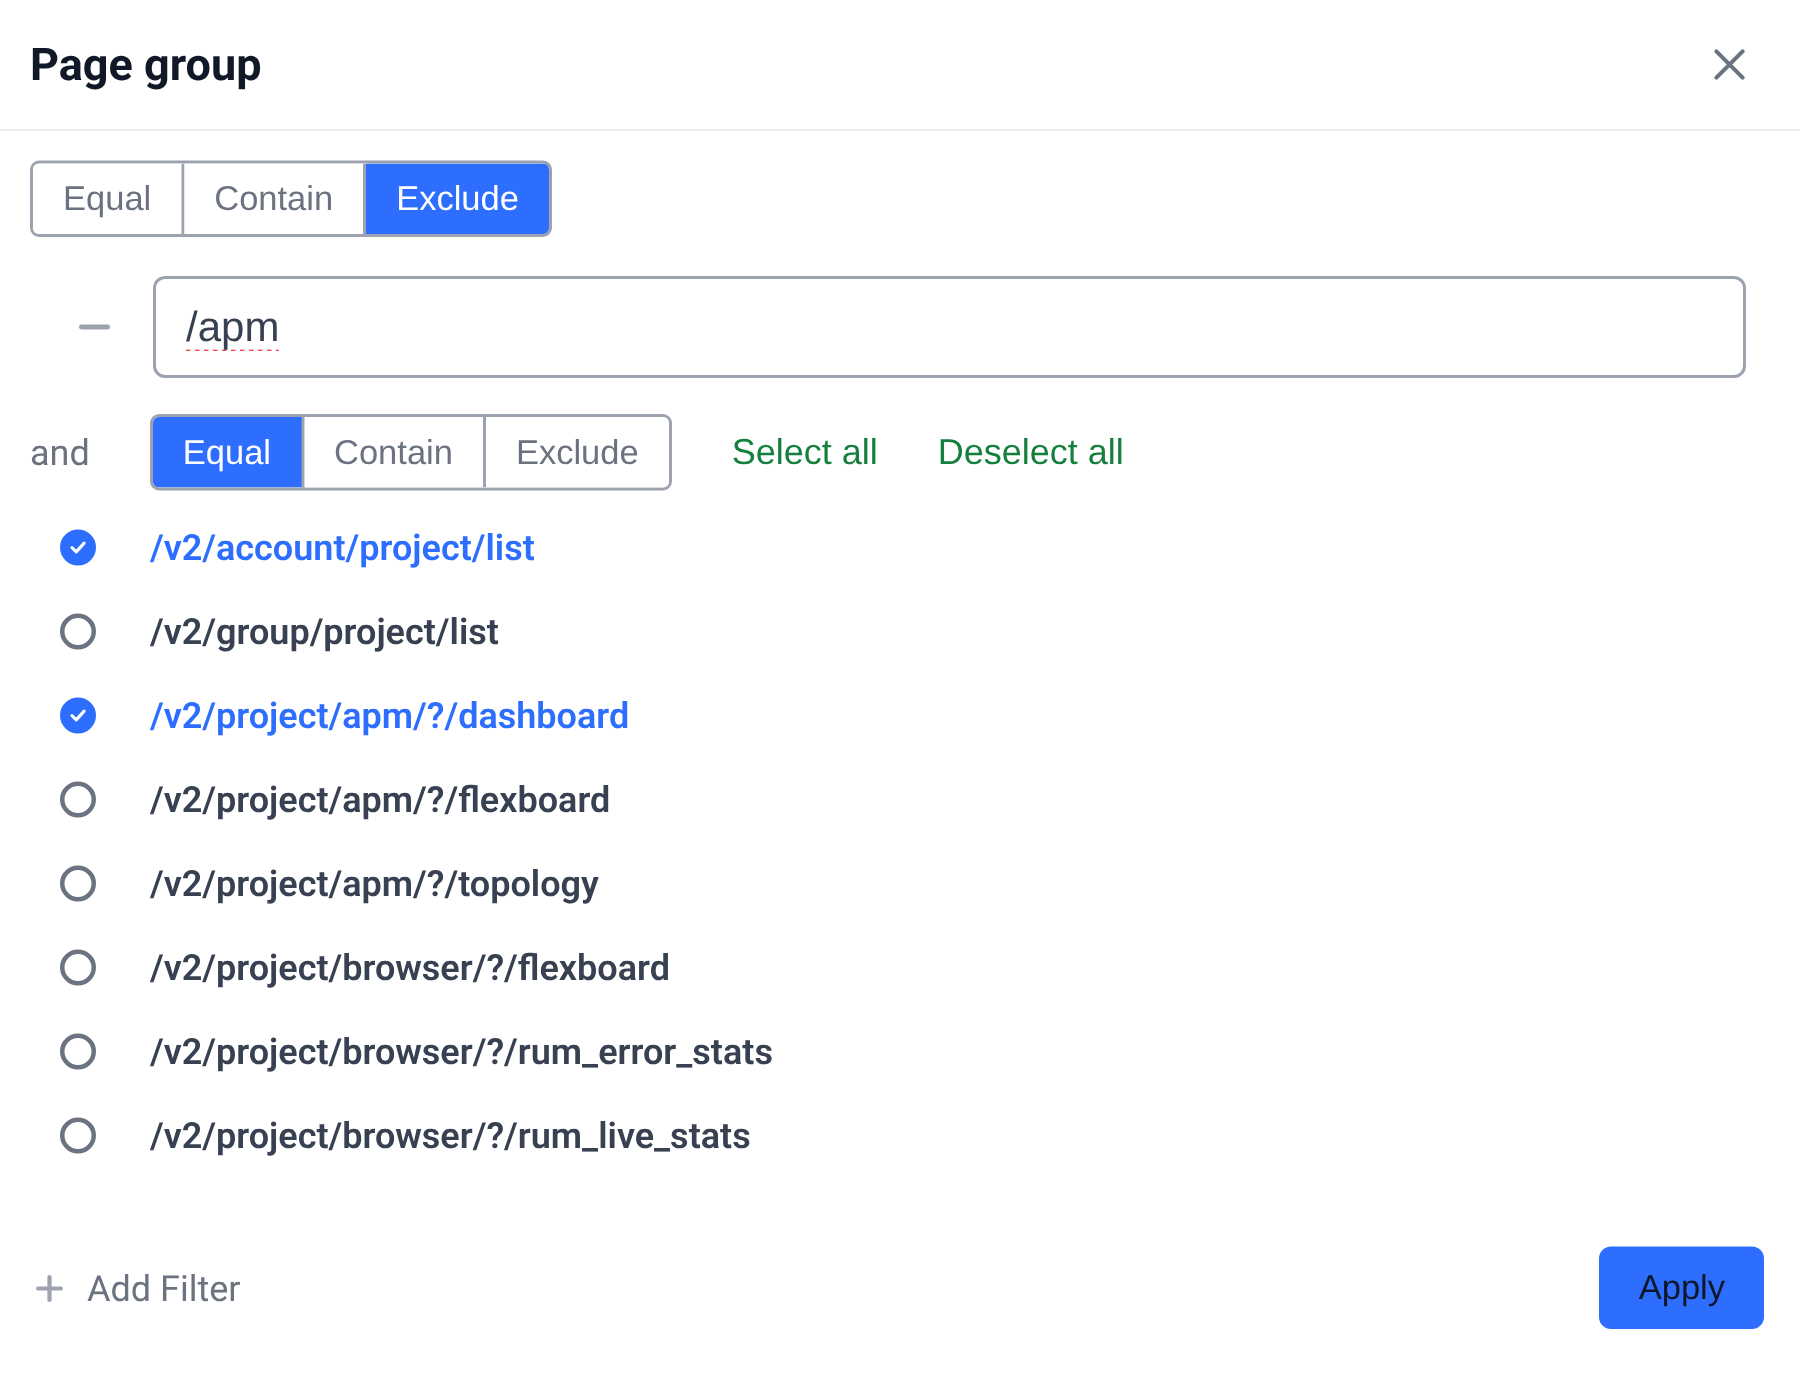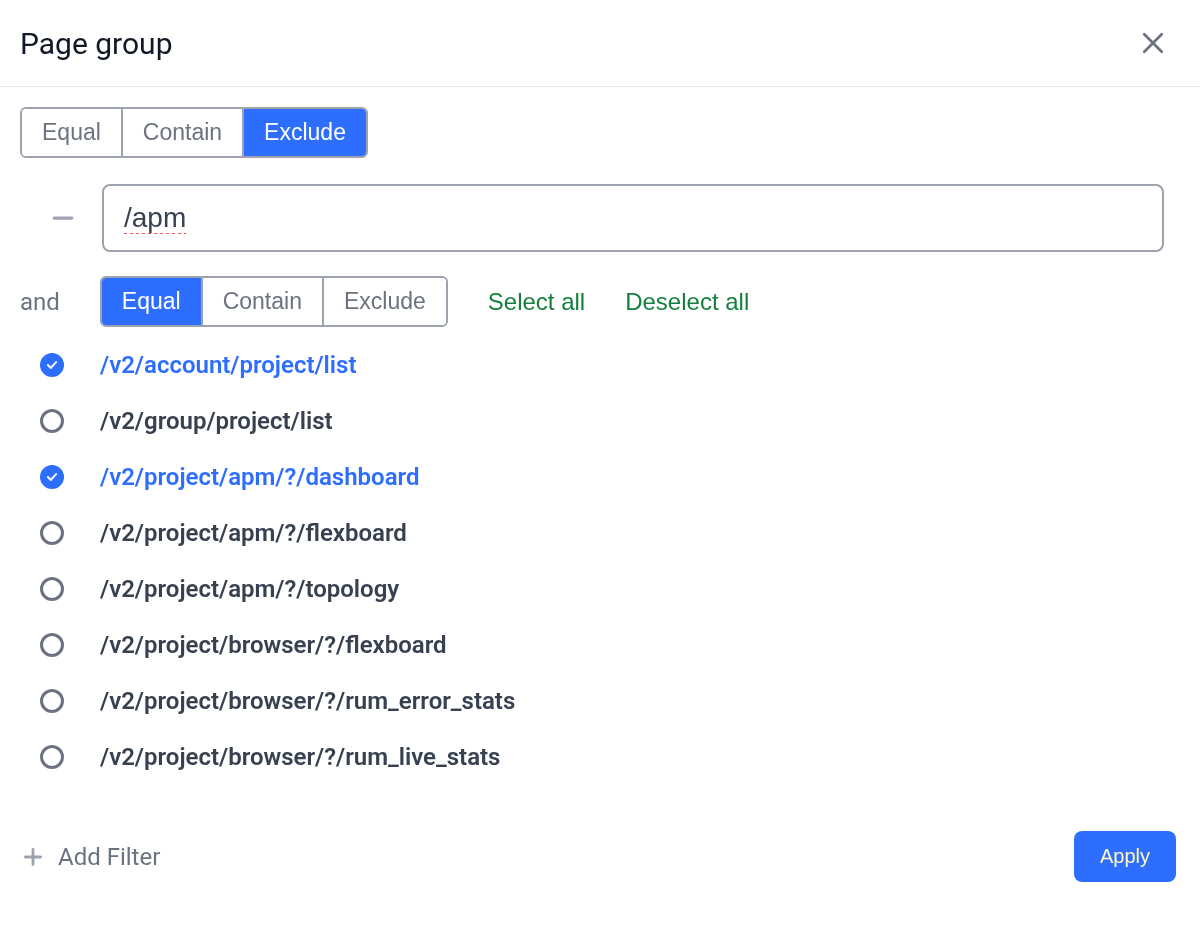--- a/index.html
+++ b/index.html
@@ -21,21 +21,21 @@
 
   .header {
     display: flex;
     align-items: center;
     justify-content: space-between;
     padding: 24px 28px 24px 20px;
     border-bottom: 1px solid #e7e7e9;
   }
   .title {
     font-size: 30px;
-    font-weight: 400;
+    font-weight: 700;
     color: #111827;
   }
   .close-btn {
     background: none;
     border: none;
     cursor: pointer;
     color: #6b7280;
     padding: 4px;
     line-height: 0;
   }
@@ -158,25 +158,25 @@
     display: flex;
     align-items: center;
     gap: 12px;
     color: #6b7280;
     font-size: 24px;
     cursor: pointer;
   }
   .add-filter svg { display:block; }
   .apply-btn {
     background: #2d6efe;
-    color: #fef9c3;
+    color: #0f172a;
     border: none;
     border-radius: 8px;
     padding: 14px 26px;
-    font-size: 20px;
+    font-size: 23px;
     font-weight: 500;
     cursor: pointer;
   }
 </style>
 </head>
 <body>
 
 <div class="modal">
 
   <div class="header">

